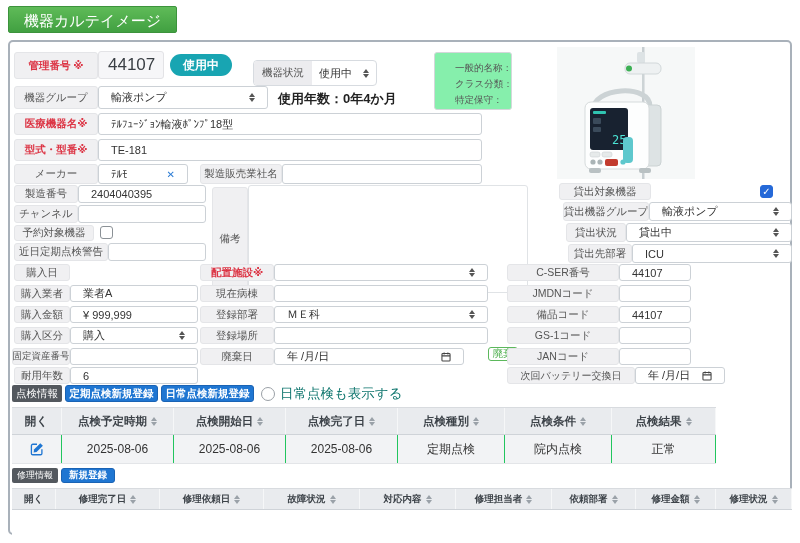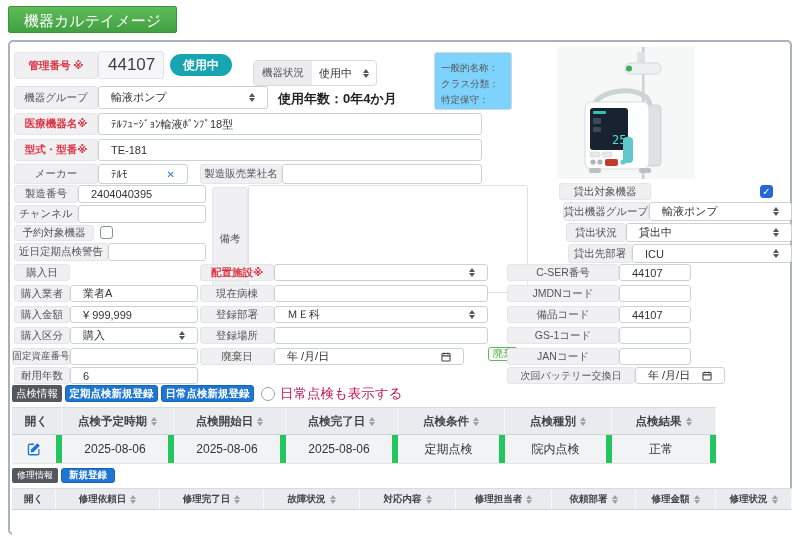--- a/index.html
+++ b/index.html
@@ -50,45 +50,45 @@
   .arrows .up{border-bottom:4px solid #555;}
   .arrows .dn{border-top:4px solid #555;}
   .sort{display:flex;flex-direction:column;align-items:center;gap:1px;margin-left:4px;}
   .sort b{display:block;width:0;height:0;border-left:3px solid transparent;border-right:3px solid transparent;}
   .sort .up{border-bottom:4px solid #9aa1a8;}
   .sort .dn{border-top:4px solid #9aa1a8;}
   .xicon{color:#2b7bd4;font-weight:bold;font-size:10px;margin-left:auto;cursor:pointer;}
   .cbox{position:absolute;width:13px;height:13px;border:1px solid #8b9196;border-radius:3px;background:#fff;box-sizing:border-box;}
   .cbox.checked{background:#2569d8;border-color:#2569d8;color:#fff;font-size:10px;font-weight:bold;display:flex;align-items:center;justify-content:center;line-height:1;}
   .infobox{
-    position:absolute;border:1px solid #d4d7da;border-radius:3px;background:#7dd3fc;
-    font-size:9.5px;color:#555;padding:7px 6px;line-height:1.7;box-sizing:border-box;white-space:nowrap;overflow:hidden;
+    position:absolute;border:1px solid #d4d7da;border-radius:3px;background:#86efac;
+    font-size:9.5px;color:#555;padding:7px 20px;line-height:1.7;box-sizing:border-box;white-space:nowrap;overflow:hidden;
   }
   .tarea{position:absolute;background:#fff;border:1px solid #e0e3e6;border-radius:3px;box-sizing:border-box;font-size:11px;padding:3px 5px;}
   .pimg{position:absolute;overflow:hidden;}
   .badge-dark{
     position:absolute;background:#53585e;color:#fff;border-radius:2px;
     display:flex;align-items:center;justify-content:center;box-sizing:border-box;white-space:nowrap;
   }
   .btn-blue{
     position:absolute;background:#1f76d2;color:#fff;border-radius:3px;font-weight:bold;
     display:flex;align-items:center;justify-content:center;border:1px solid #1a63b4;box-sizing:border-box;
     cursor:pointer;white-space:nowrap;
   }
   .btn-green{
     position:absolute;background:#fff;border:1px solid #5cb85c;color:#4cae4c;border-radius:3px;
     font-size:10.5px;display:flex;align-items:center;justify-content:center;box-sizing:border-box;cursor:pointer;
   }
-  .plaintxt{position:absolute;font-size:13.5px;color:#be185d;white-space:nowrap;}
+  .plaintxt{position:absolute;font-size:13.5px;color:#0f766e;white-space:nowrap;}
   .table{position:absolute;box-sizing:border-box;text-align:right;}
   .thead{display:flex;background:#e9ebee;border-top:1px solid #d8dbdf;border-bottom:1px solid #cfd3d8;}
   .th{display:flex;align-items:center;justify-content:center;font-weight:bold;color:#3c4248;
       border-right:1px solid #f6f7f8;box-sizing:border-box;cursor:pointer;}
   .trow{display:flex;background:#f2f3f5;border-bottom:1px solid #e3e5e8;}
-  .td{display:flex;align-items:center;justify-content:center;color:#333;border-right:6px solid #22c55e;box-sizing:border-box;}
+  .td{display:flex;align-items:center;justify-content:center;color:#333;border-right:1px solid #22c55e;box-sizing:border-box;}
   .insp .th{height:26px;font-size:11.5px;}
   .insp .td{height:28px;font-size:12px;}
   .rep .th{height:20px;font-size:9.5px;}
   .rep-empty{height:25px;background:#fff;}
   .cal{flex:0 0 auto;margin-left:auto;}
   .editicon{cursor:pointer;display:flex;align-items:center;justify-content:center;}
 </style>
 </head>
 <body>
 
@@ -324,28 +324,28 @@
           </span>
         </div>
       <div class="th" style="width:112px;">
           <span>点検完了日</span>
           <span class="sort">
             <b class="up"></b>
             <b class="dn"></b>
           </span>
         </div>
       <div class="th" style="width:107px;">
+          <span>点検種別</span>
+          <span class="sort">
+            <b class="up"></b>
+            <b class="dn"></b>
+          </span>
+        </div>
+      <div class="th" style="width:107px;">
           <span>点検条件</span>
-          <span class="sort">
-            <b class="up"></b>
-            <b class="dn"></b>
-          </span>
-        </div>
-      <div class="th" style="width:107px;">
-          <span>点検種別</span>
           <span class="sort">
             <b class="up"></b>
             <b class="dn"></b>
           </span>
         </div>
       <div class="th" style="width:104px;">
           <span>点検結果</span>
           <span class="sort">
             <b class="up"></b>
             <b class="dn"></b>
@@ -370,28 +370,28 @@
 
   <div class="badge-dark" style="left:2px;top:426px;width:46px;height:15px;font-size:9px;">修理情報</div>
   <div class="btn-blue" style="left:51px;top:426px;width:54px;height:15px;font-size:9.5px;">新規登録</div>
 
   <div class="table rep" style="left:2px;top:446px;width:780px;">
     <div class="thead">
       <div class="th" style="width:44px;">
           <span>開く</span>
         </div>
       <div class="th" style="width:104px;">
+          <span>修理完了日</span>
+          <span class="sort">
+            <b class="up"></b>
+            <b class="dn"></b>
+          </span>
+        </div>
+      <div class="th" style="width:104px;">
           <span>修理依頼日</span>
-          <span class="sort">
-            <b class="up"></b>
-            <b class="dn"></b>
-          </span>
-        </div>
-      <div class="th" style="width:104px;">
-          <span>修理完了日</span>
           <span class="sort">
             <b class="up"></b>
             <b class="dn"></b>
           </span>
         </div>
       <div class="th" style="width:96px;">
           <span>故障状況</span>
           <span class="sort">
             <b class="up"></b>
             <b class="dn"></b>

